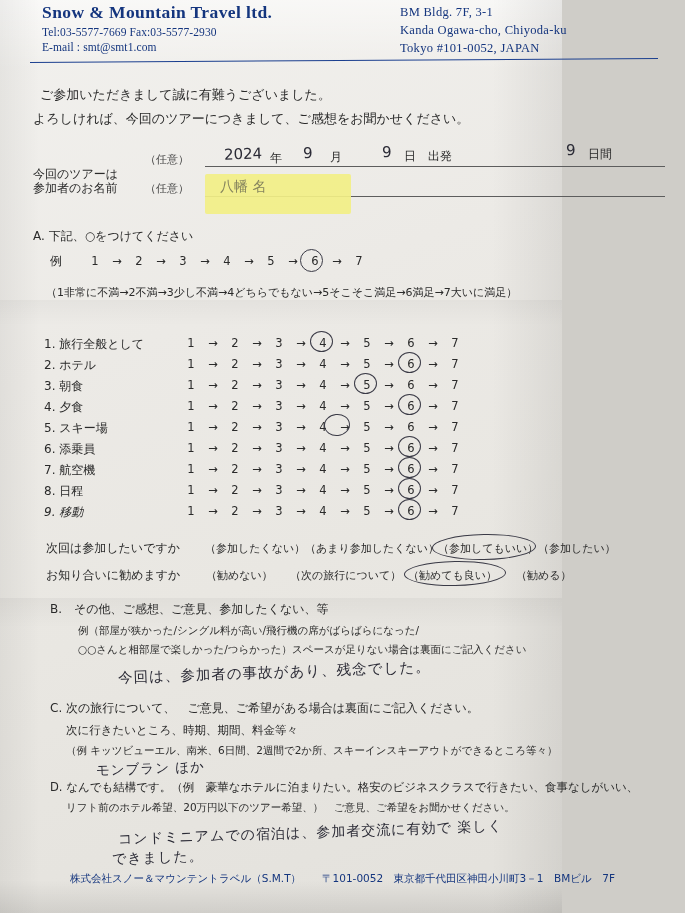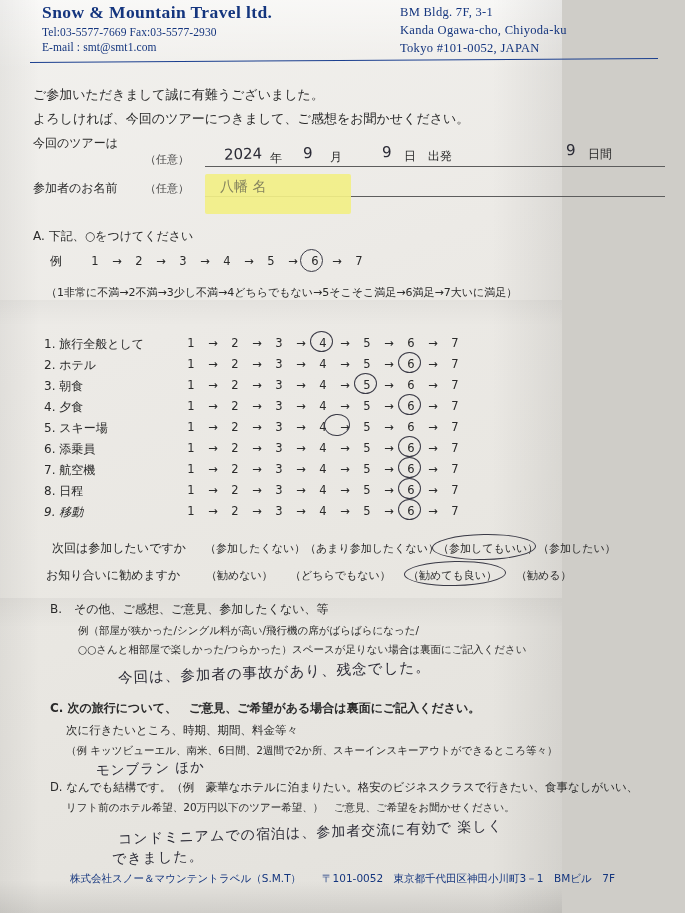--- a/index.html
+++ b/index.html
@@ -76,24 +76,24 @@
       <div class="hdr-line">E-mail : smt@smt1.com</div>
     </div>
     <div class="hdr-right">
       <div class="hdr-rline" style="font-size:12.5px;">BM Bldg. 7F,  3-1</div>
       <div class="hdr-rline" style="font-size:12.5px;">Kanda Ogawa-cho,  Chiyoda-ku</div>
       <div class="hdr-rline" style="font-size:12.5px;">Tokyo #101-0052, JAPAN</div>
     </div>
   </div>
   <div id="headrule"></div>
 
-  <div class="t jp s13" style="left:33px;top:86px;">ご参加いただきまして誠に有難うございました。</div>
+  <div class="t jp s13" style="left:40px;top:86px;">ご参加いただきまして誠に有難うございました。</div>
   <div class="t jp s13" style="left:33px;top:110px;">よろしければ、今回のツアーにつきまして、ご感想をお聞かせください。</div>
 
-  <div class="t jp s12" style="left:33px;top:135px;text-align:right;">今回のツアーは</div>
+  <div class="t jp s12" style="left:33px;top:166px;text-align:right;">今回のツアーは</div>
   <div class="t jp s11" style="left:145px;top:152px;color:#444;">（任意）</div>
   <div class="lineblank" style="left:205px;top:166px;width:460px;"></div>
 
   <div class="hw hw-rot" style="left:224px;top:145px;font-size:15px;">2024</div>
   <div class="t jp s12" style="left:270px;top:150px;">年</div>
   <div class="hw hw-rot" style="left:303px;top:144px;font-size:15px;">9</div>
   <div class="t jp s12" style="left:330px;top:149px;">月</div>
   <div class="hw hw-rot" style="left:382px;top:143px;font-size:15px;">9</div>
   <div class="t jp s12" style="left:404px;top:148px;">日</div>
   <div class="t jp s12" style="left:428px;top:148px;">出発</div>
@@ -163,40 +163,40 @@
     <span class="n">1</span><span class="a">→</span><span class="n">2</span><span class="a">→</span><span class="n">3</span><span class="a">→</span><span class="n">4</span><span class="a">→</span><span class="n">5</span><span class="a">→</span><span class="n">6</span><span class="a">→</span><span class="n">7</span>
   </div>
   <div class="ellipse" style="left:398px;top:478px;width:21px;height:19px;"></div>
 
   <div class="itemlbl" style="top:504px;font-style:italic;"><span>9.</span> <span>移動</span></div>
   <div class="scalerow" style="top:504px;">
     <span class="n">1</span><span class="a">→</span><span class="n">2</span><span class="a">→</span><span class="n">3</span><span class="a">→</span><span class="n">4</span><span class="a">→</span><span class="n">5</span><span class="a">→</span><span class="n">6</span><span class="a">→</span><span class="n">7</span>
   </div>
   <div class="ellipse" style="left:398px;top:499px;width:21px;height:19px;"></div>
 
-  <div class="t jp s12" style="left:52px;top:540px;">次回は参加したいですか</div>
+  <div class="t jp s12" style="left:46px;top:540px;">次回は参加したいですか</div>
   <div class="t jp s11" style="left:205px;top:541px;">（参加したくない）</div>
   <div class="t jp s11" style="left:305px;top:541px;">（あまり参加したくない）</div>
   <div class="t jp s11" style="left:438px;top:541px;">（参加してもいい）</div>
   <div class="t jp s11" style="left:538px;top:541px;font-family:Liberation Serif, serif;">（参加したい）</div>
   <div class="ellipse" style="left:432px;top:534px;width:102px;height:24px;border-width:1.5px;transform:rotate(-1deg);"></div>
 
   <div class="t jp s12" style="left:46px;top:567px;">お知り合いに勧めますか</div>
   <div class="t jp s11" style="left:206px;top:568px;">（勧めない）</div>
-  <div class="t jp s11" style="left:290px;top:568px;">（どちらでもない）</div>
+  <div class="t jp s11" style="left:290px;top:568px;">（次の旅行について）</div>
   <div class="t jp s11" style="left:408px;top:568px;">（勧めても良い）</div>
   <div class="t jp s11" style="left:516px;top:568px;">（勧める）</div>
   <div class="ellipse" style="left:404px;top:561px;width:100px;height:23px;border-width:1.5px;transform:rotate(-1deg);"></div>
 
   <div class="t jp s12" style="left:50px;top:601px;">B.　その他、ご感想、ご意見、参加したくない、等</div>
   <div class="t jp" style="left:78px;top:624px;font-size:10.5px;">例（部屋が狭かった/シングル料が高い/飛行機の席がばらばらになった/</div>
   <div class="t jp" style="left:78px;top:643px;font-size:10.5px;">○○さんと相部屋で楽しかった/つらかった）スペースが足りない場合は裏面にご記入ください</div>
   <div class="hw hw-rot" style="left:118px;top:663px;font-size:14.5px;letter-spacing:1px;">今回は、参加者の事故があり、残念でした。</div>
 
-  <div class="t jp s12" style="left:50px;top:700px;font-weight:bold;">C.  次の旅行について、　ご意見、ご希望がある場合は裏面にご記入ください。</div>
+  <div class="t jp s12" style="left:50px;top:700px;">C.  次の旅行について、　ご意見、ご希望がある場合は裏面にご記入ください。</div>
   <div class="t jp s115" style="left:66px;top:723px;">次に行きたいところ、時期、期間、料金等々</div>
   <div class="t jp" style="left:66px;top:744px;font-size:10.5px;">（例  キッツビューエル、南米、6日間、2週間で2か所、スキーインスキーアウトができるところ等々）</div>
   <div class="hw hw-rot" style="left:96px;top:760px;font-size:13.5px;letter-spacing:1px;">モンブラン ほか</div>
 
   <div class="t jp s115" style="left:50px;top:780px;">D.  なんでも結構です。（例　豪華なホテルに泊まりたい。格安のビジネスクラスで行きたい、食事なしがいい、</div>
   <div class="t jp" style="left:66px;top:801px;font-size:10.5px;">リフト前のホテル希望、20万円以下のツアー希望、）　ご意見、ご希望をお聞かせください。</div>
   <div class="hw hw-rot" style="left:118px;top:824px;font-size:14px;letter-spacing:1px;">コンドミニアムでの宿泊は、参加者交流に有効で 楽しく</div>
   <div class="hw hw-rot" style="left:112px;top:849px;font-size:14px;letter-spacing:1px;">できました。</div>
 
   <div id="footer">株式会社スノー＆マウンテントラベル（S.M.T）　　〒101-0052　東京都千代田区神田小川町3－1　BMビル　7F</div>

